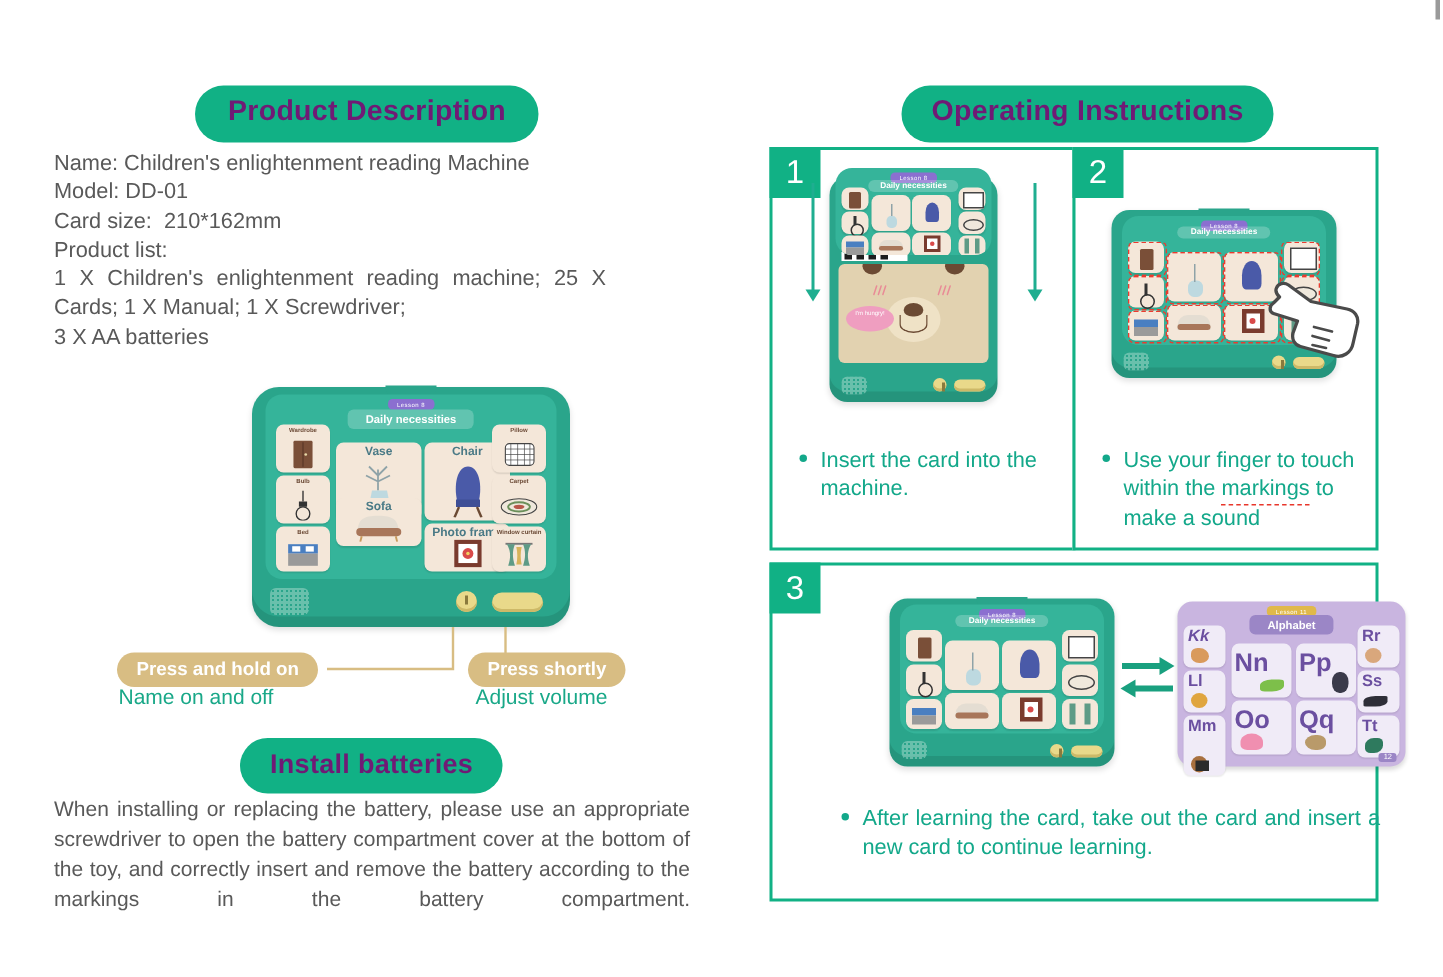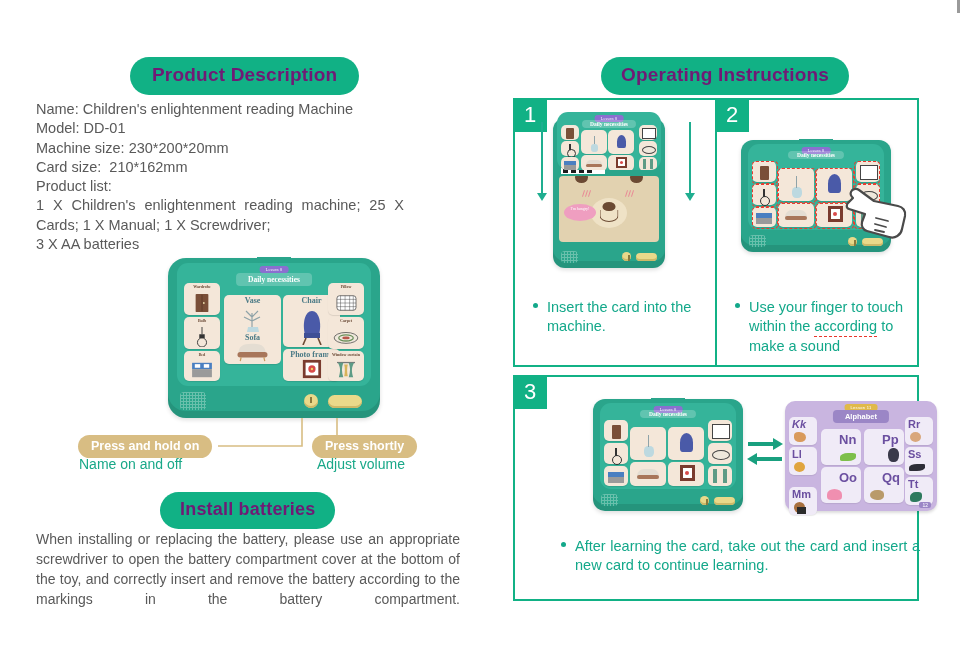--- a/index.html
+++ b/index.html
@@ -16,21 +16,21 @@
         padding:7px 22px 9px;font-size:19px;}
   #spec-list{position:absolute;left:36px;top:100px;width:400px;
         color:#595959;font-size:14.5px;line-height:1.33;}
   #spec-list div{white-space:pre;}
   #spec-list .just{white-space:normal;text-align:justify;text-align-last:justify;
         width:368px;}
   #spec-list .just2{white-space:normal;width:368px;}
 
   
   .device{position:absolute;background:#2aa58b;border-radius:18px;
-          box-shadow:inset 0 -7px 0 rgba(0,0,0,.10), 0 2px 4px rgba(0,0,0,.13);font-family:Liberation Serif, serif;}
+          box-shadow:inset 0 -7px 0 rgba(0,0,0,.10), 0 2px 4px rgba(0,0,0,.13);}
   #main-device{left:168px;top:258px;width:212px;height:160px;}
   .dev-notch{position:absolute;left:50%;transform:translateX(-50%);top:-1px;
           width:34px;height:9px;background:#2aa58b;border-radius:0 0 8px 8px;}
   .card{position:absolute;background:#35b49a;border-radius:11px;overflow:hidden;}
   #main-card{left:9px;top:5px;right:9px;height:123px;}
 
   .card-lesson{position:absolute;left:50%;transform:translateX(-50%);top:3px;
        background:#8b6fd0;color:#fff;font-size:4px;padding:1px 6px;border-radius:3px;
        letter-spacing:.3px;}
   .card-title{position:absolute;left:50%;transform:translateX(-50%);top:10px;
@@ -145,21 +145,21 @@
 
   
   #dev3{left:78px;top:22px;width:150px;height:112px;border-radius:12px;}
   #dev3 .card{left:7px;top:4px;right:7px;height:86px;}
   #alpha-card{position:absolute;left:270px;top:24px;width:152px;height:110px;
       background:#c9b5e0;border-radius:10px;box-shadow:0 2px 3px rgba(0,0,0,.14);}
   .acell{position:absolute;background:#f0ebf7;border-radius:5px;
       box-shadow:0 1px 1px rgba(0,0,0,.08);}
   .acell .al{position:absolute;left:3px;top:1px;color:#6b4fa0;font-weight:bold;}
   .acell.sidec .al{font-size:11px;}
-  .acell.midc .al{font-size:13px;left:18px;top:3px;}
+  .acell.midc .al{font-size:17px;left:2px;top:3px;}
   #alpha-card .card-title{background:#9b86c6;font-size:7.5px;top:9px;}
   #alpha-card .card-lesson{background:#e0b94a;}
   .swap-arrows{position:absolute;left:233px;top:62px;width:36px;height:30px;}
   .ar{position:absolute;height:4px;background:#19a07f;}
   .ar.r{left:0;top:3px;width:26px;}
   .ar.r:after{content:"";position:absolute;right:-9px;top:-4px;
       border-top:6px solid transparent;border-bottom:6px solid transparent;
       border-left:10px solid #19a07f;}
   .ar.l{left:8px;top:18px;width:26px;}
   .ar.l:after{content:"";position:absolute;left:-9px;top:-4px;
@@ -173,21 +173,20 @@
 
 <div class="corner-mark"></div>
 
 <div id="left-panel">
 
   <div class="pill" id="product-description-title">Product Description</div>
 
   <div id="spec-list">
     <div>Name: Children's enlightenment reading Machine</div>
     <div>Model: DD-01</div>
-    <div>Machine size: 230*200*20mm</div>
     <div>Card size:  210*162mm</div>
     <div>Product list:</div>
     <div class="just">1 X Children's enlightenment reading machine;  25 X</div>
     <div class="just2">Cards;  1 X Manual;  1 X Screwdriver;</div>
     <div class="just2">3 X AA batteries</div>
   </div>
 
   <div class="device" id="main-device">
     <div class="dev-notch"></div>
     <div class="card" id="main-card">
@@ -490,21 +489,21 @@
       <svg class="hand" viewBox="0 0 64 62">
         <path d="M6 24c-3 2-3 6 0 7l16 5-3 8c-1 4 1 8 5 9l22 6c6 2 12-2 13-8l3-13c1-5-2-9-7-10L31 23 16 12c-3-2-7-1-8 2-1 2 0 4 2 6z" fill="#ffffff" stroke="#4a4a4a" stroke-width="2.2" stroke-linejoin="round"></path>
         <g stroke="#4a4a4a" stroke-width="1.8" fill="none" stroke-linecap="round">
           <path d="M33 40l12 3M32 46l11 3M32 52l9 2"></path>
         </g>
       </svg>
     </div>
 
     <div class="step-cap" id="cap-2">
       <span class="bullet"></span>
-      <span>Use your finger to touch within the </span><span class="wireword">according</span><span> to make a sound</span>
+      <span>Use your finger to touch within the </span><span class="wireword">markings</span><span> to make a sound</span>
     </div>
   </div>
 
   <div class="step-box" id="step-3">
     <div class="step-num">3</div>
 
     <div class="device" id="dev3">
       <div class="dev-notch"></div>
       <div class="card">
         <div class="card-lesson">Lesson 8</div>
@@ -564,21 +563,21 @@
       <div class="card-title">Alphabet</div>
 
       <div class="acell sidec" style="left:4px;top:16px;width:28px;height:28px;font-style:italic;">
         <div class="al">Kk</div>
         <div style="position:absolute;left:5px;bottom:3px;width:12px;height:10px;background:#d99a5c;border-radius:40% 60% 50% 50%;"></div>
       </div>
       <div class="acell sidec" style="left:4px;top:46px;width:28px;height:28px;">
         <div class="al">Ll</div>
         <div style="position:absolute;left:5px;bottom:3px;width:11px;height:10px;background:#e0a53f;border-radius:50%;"></div>
       </div>
-      <div class="acell sidec" style="left:4px;top:86px;width:28px;height:28px;text-decoration:underline;">
+      <div class="acell sidec" style="left:4px;top:76px;width:28px;height:40px;text-decoration:underline;">
         <div class="al">Mm</div>
         <div style="position:absolute;left:5px;bottom:2px;width:11px;height:11px;background:#a8703f;border-radius:50%;"></div>
       </div>
 
       <div class="acell midc" style="left:36px;top:28px;width:40px;height:36px;">
         <div class="al">Nn</div>
         <div style="position:absolute;right:5px;bottom:4px;width:16px;height:8px;background:#7dbf4a;border-radius:50% 20% 50% 20%;"></div>
       </div>
       <div class="acell midc" style="left:79px;top:28px;width:40px;height:36px;">
         <div class="al">Pp</div>

